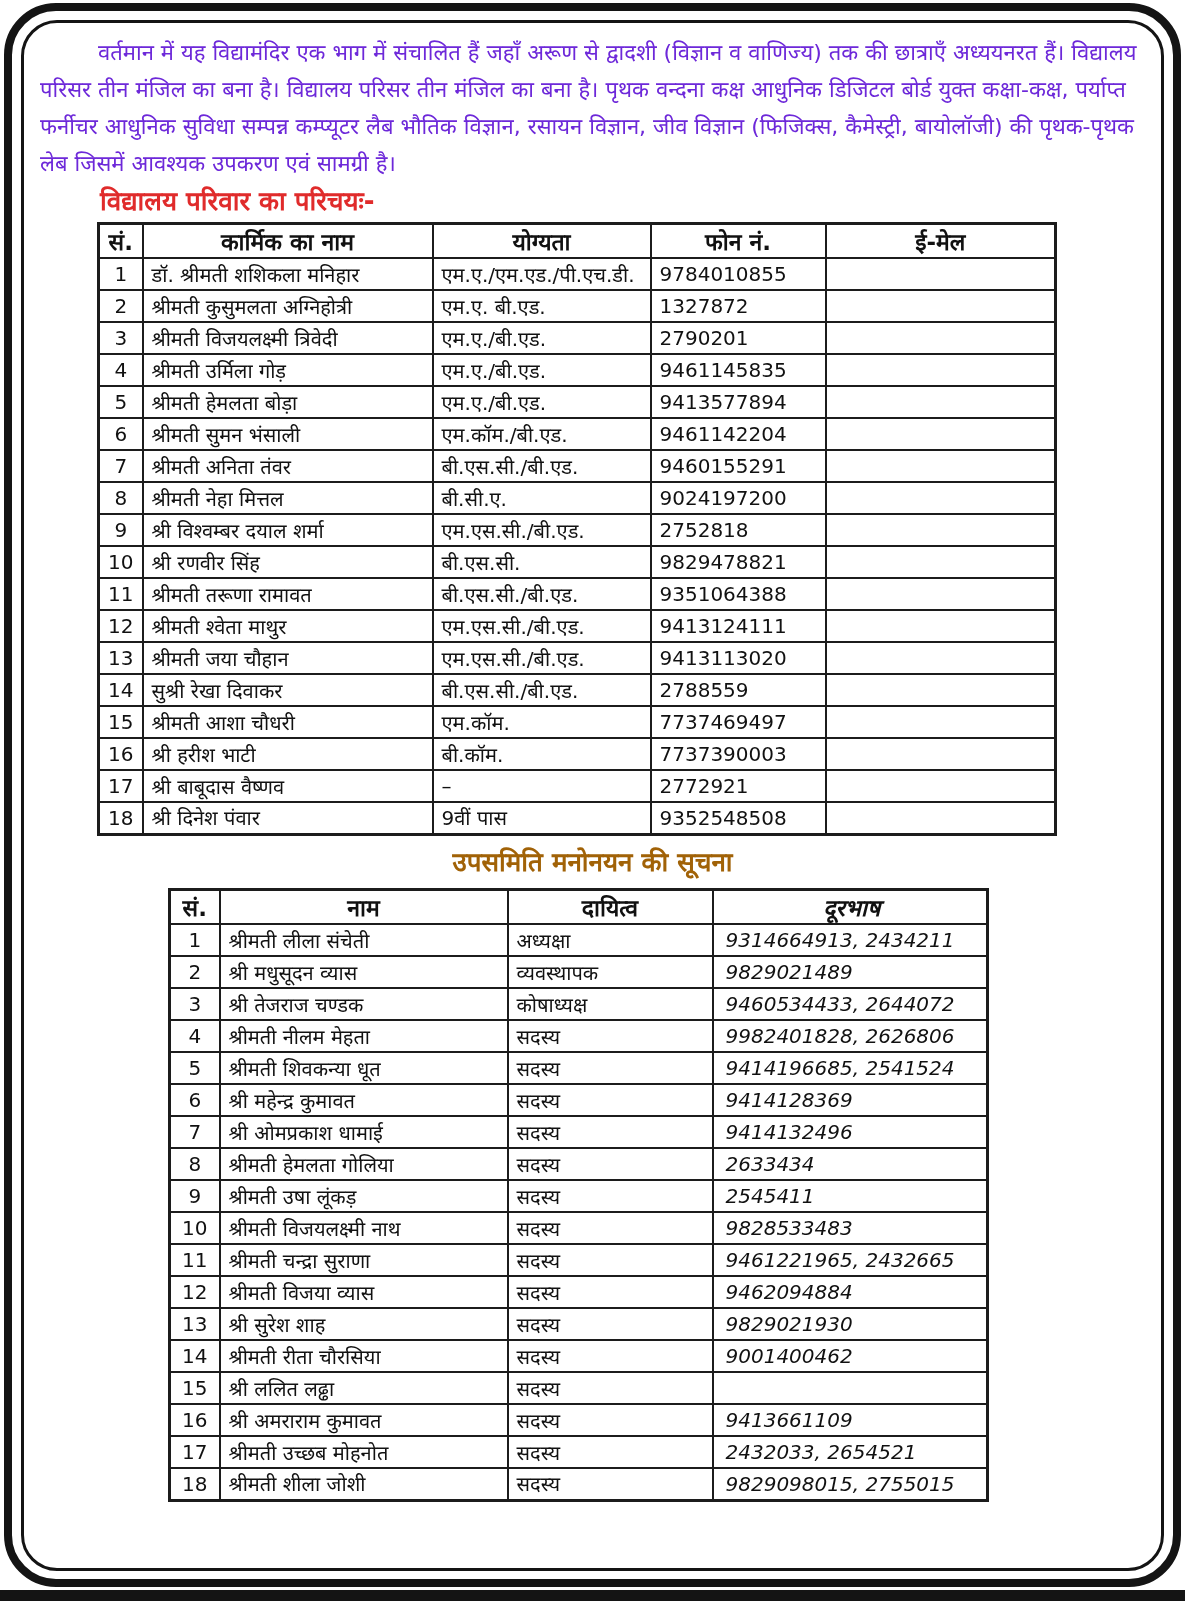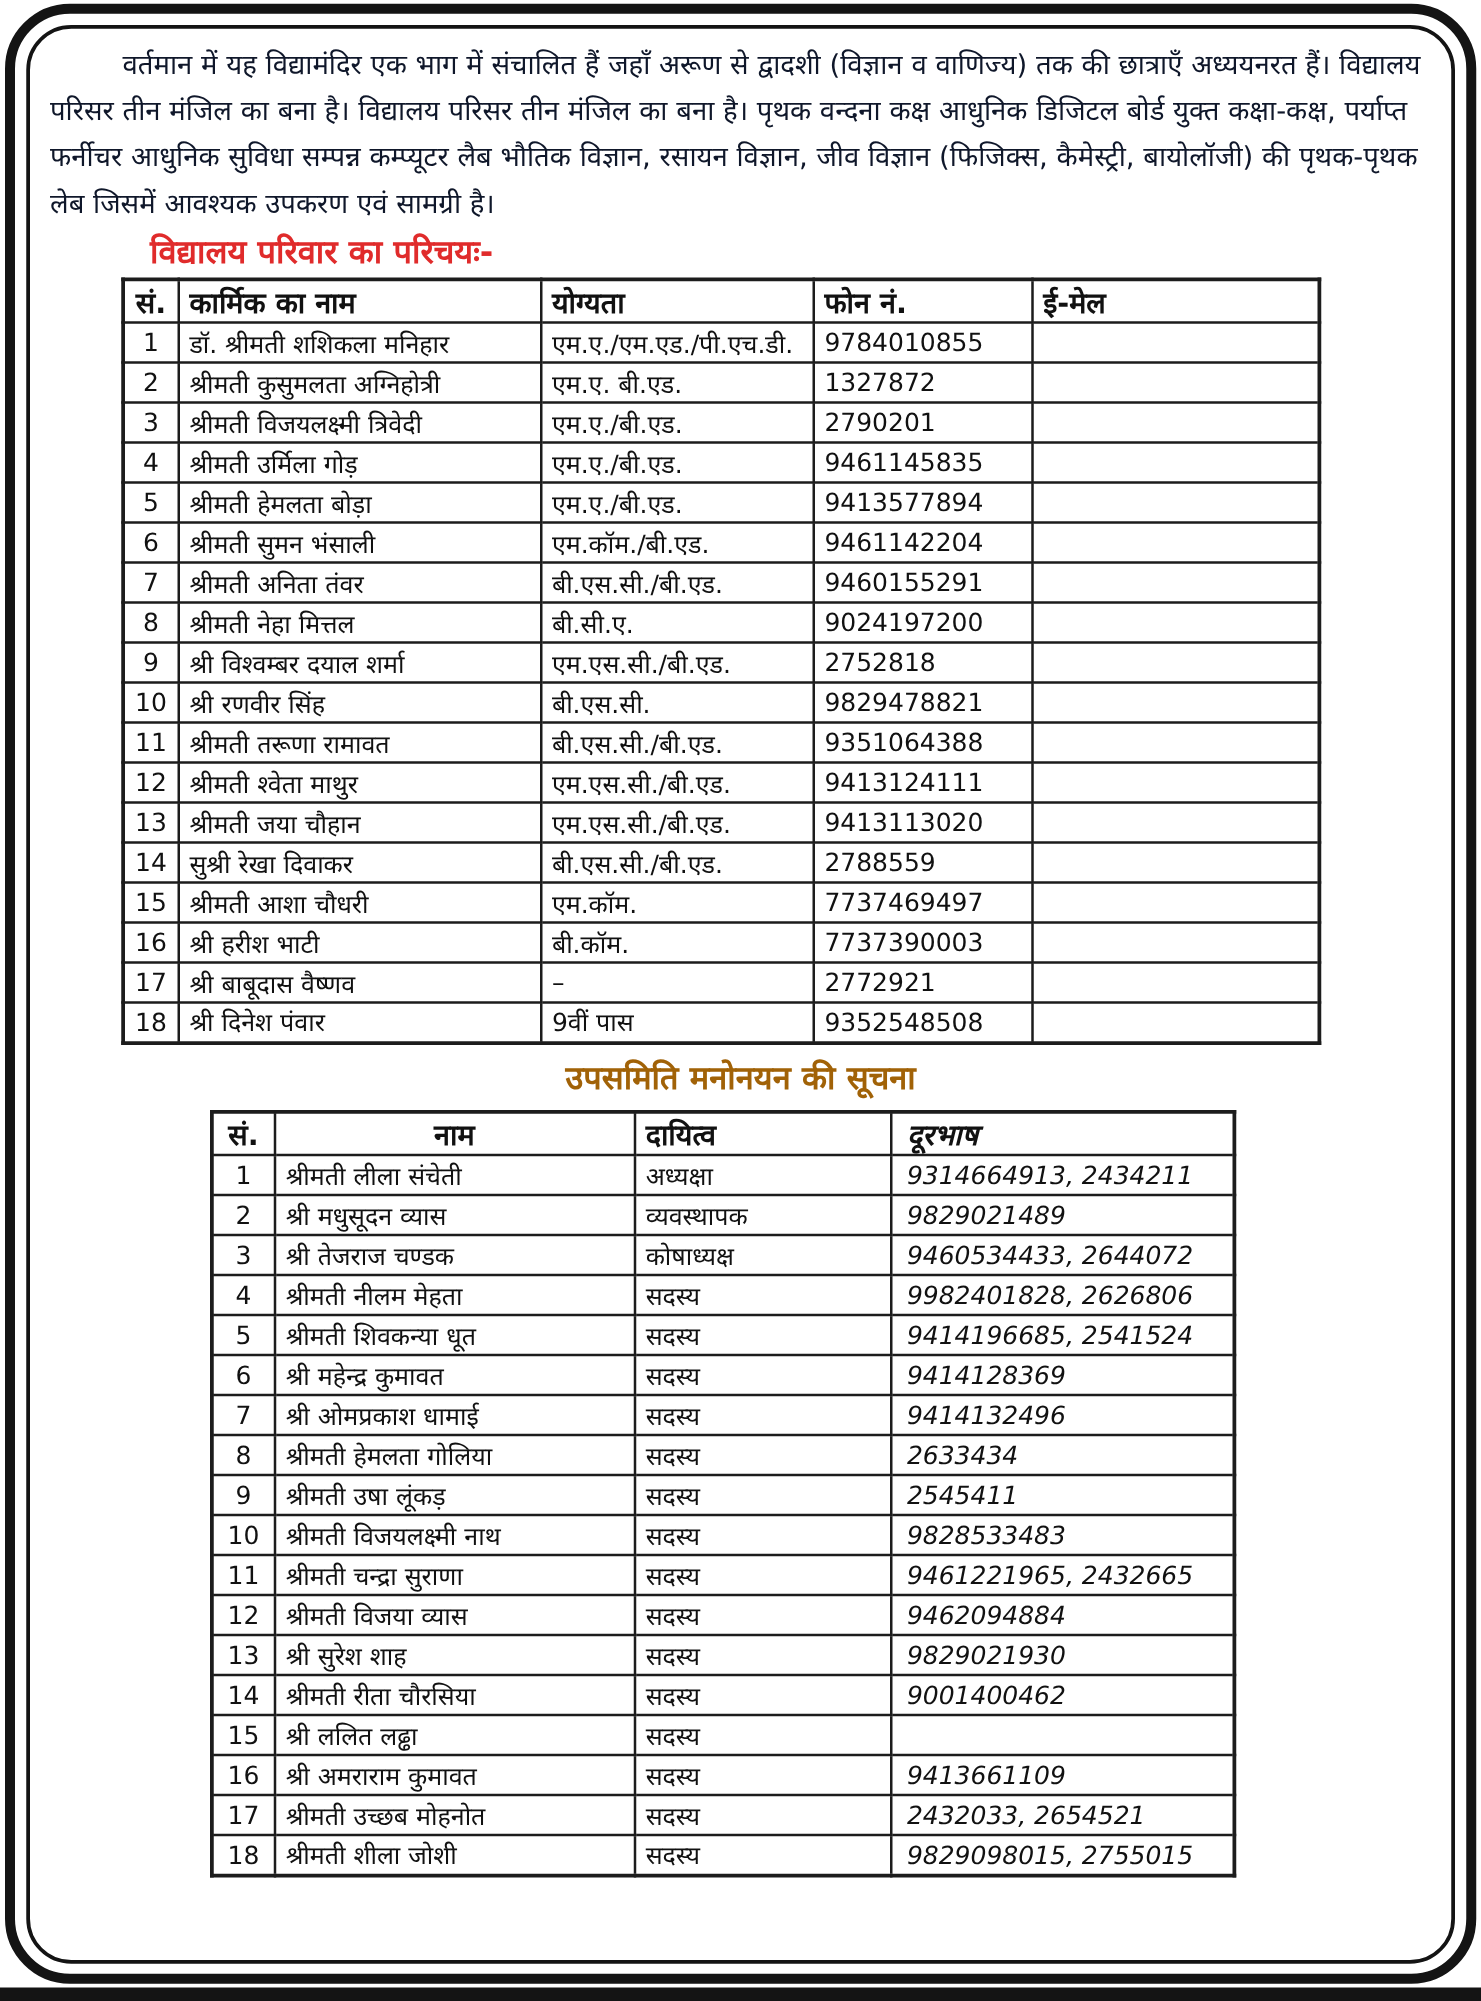--- a/index.html
+++ b/index.html
@@ -26,44 +26,43 @@
   }
   .bottom-band {
     position:absolute; left:0; right:0; bottom:0; height:11px;
     background:#141414;
   }
   
   .intro {
     position:absolute; left:40px; top:34px; width:1106px;
     font-size:22px; line-height:37px;
     text-indent:58px;
-    color:#0f172a;
+    color:#6d28d9;
   }
   
   .heading-1 {
     position:absolute; left:100px; top:182px;
     font-size:26px; font-weight:bold; color:#e02b2b;
     white-space:nowrap;
-    margin-left:20px;
   }
   .heading-2 {
     position:absolute; left:0; top:843px; width:100%;
     text-align:center;
     font-size:26px; font-weight:bold; color:#a16207;
   }
   
   table {
     border-collapse:collapse;
     table-layout:fixed;
     background:#ffffff;
   }
   table, th, td { border:2px solid #1c1c1c; }
   table { border-width:3px; }
   th {
-    font-size:23px; font-weight:bold; text-align:left;
+    font-size:23px; font-weight:bold; text-align:center;
     height:34px; padding:0 8px;
     white-space:nowrap; overflow:hidden;
   }
   td {
     font-size:20px; font-weight:normal; text-align:left;
     height:32px; padding:0 8px;
     white-space:nowrap; overflow:hidden;
   }
   th:first-child, td:first-child { text-align:center; padding:0 2px; }
   .t1 { position:absolute; left:97px; top:222px; width:957px; }

